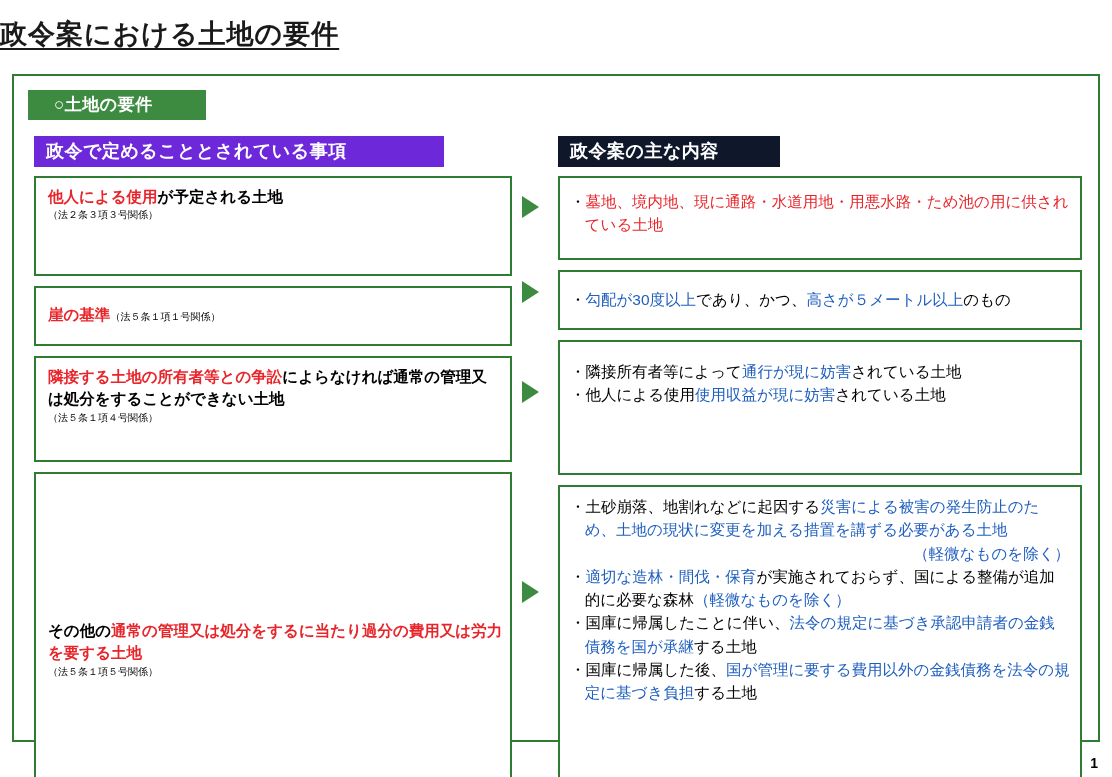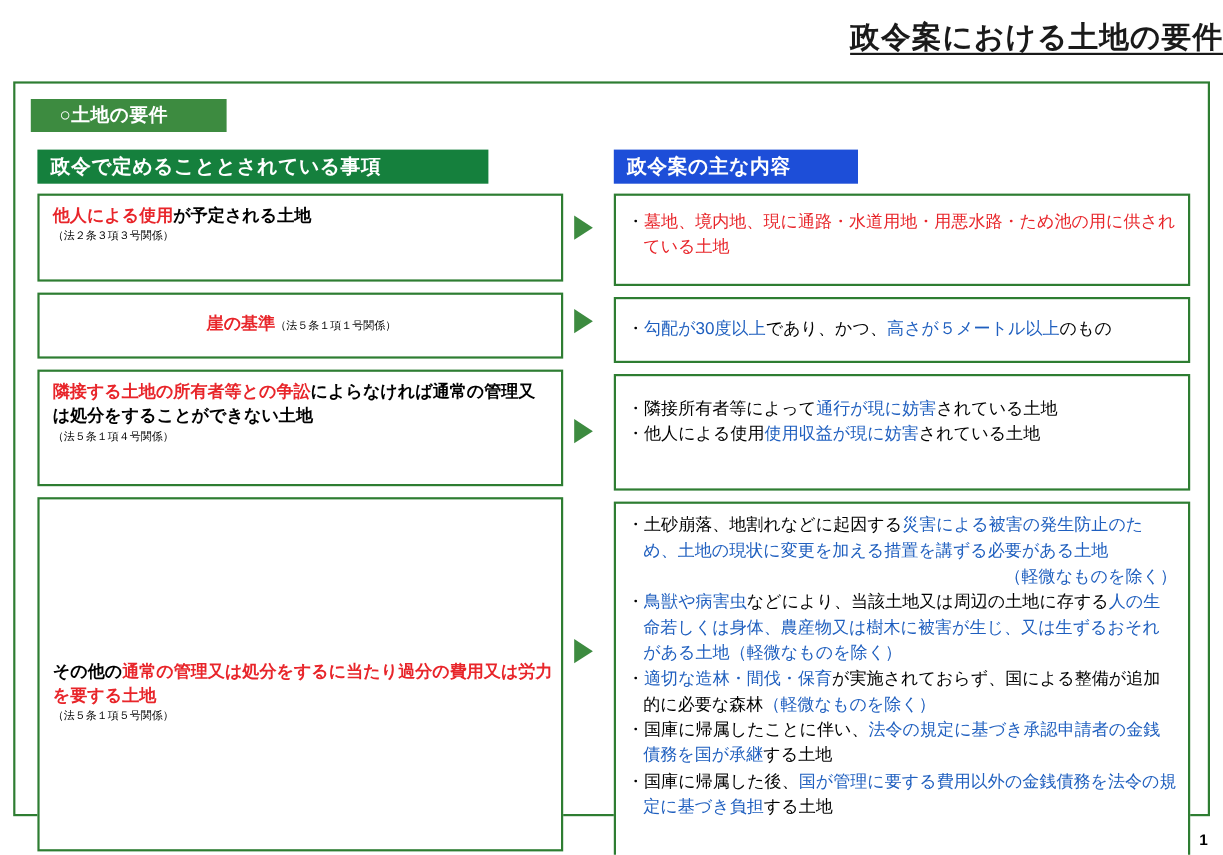--- a/index.html
+++ b/index.html
@@ -9,21 +9,21 @@
   }
   body {
     width: 1112px;
     height: 777px;
     font-family: "Liberation Sans", sans-serif;
     color: #000000;
     position: relative;
     overflow: hidden;
   }
   .page-title {
-    text-align: right;
+    text-align: left;
     font-size: 27px;
     font-weight: bold;
     color: #1a1a1a;
     text-decoration: underline;
     text-underline-offset: 5px;
     margin-top: 16px;
     letter-spacing: 1px;
   }
   .outer-box {
     position: absolute;
@@ -58,26 +58,26 @@
     color: #ffffff;
     font-size: 18px;
     font-weight: bold;
     padding-left: 12px;
     box-sizing: border-box;
     letter-spacing: 0.5px;
   }
   .col-head.left {
     left: 20px;
     width: 410px;
-    background: #15803d;
+    background: #6d28d9;
   }
   .col-head.right {
     left: 544px;
     width: 222px;
-    background: #1d4ed8;
+    background: #0f172a;
   }
   .left-col {
     position: absolute;
     left: 20px;
     top: 100px;
     width: 478px;
   }
   .right-col {
     position: absolute;
     left: 544px;
@@ -153,26 +153,26 @@
   <div class="col-head left">政令で定めることとされている事項</div>
   <div class="col-head right">政令案の主な内容</div>
 
   <div class="arrow" style="left:508px; top:120px;"></div>
   <div class="arrow" style="left:508px; top:205px;"></div>
   <div class="arrow" style="left:508px; top:305px;"></div>
   <div class="arrow" style="left:508px; top:505px;"></div>
 
   <div class="left-col">
 
-    <div class="lcell" style="height:80px;">
+    <div class="lcell" style="height:100px;">
       <div><span class="bold red">他人による使用</span><span class="bold">が予定される土地</span></div>
       <div class="sub">（法２条３項３号関係）</div>
     </div>
 
-    <div class="lcell" style="height:60px; padding-top:16px;text-align:center;">
+    <div class="lcell" style="height:60px; padding-top:16px;">
       <div><span class="bold red">崖の基準</span><span class="sub">（法５条１項１号関係）</span></div>
     </div>
 
     <div class="lcell" style="height:106px;">
       <div><span class="bold red">隣接する土地の所有者等との争訟</span><span class="bold">によらなければ通常の管理又は処分をすることができない土地</span></div>
       <div class="sub">（法５条１項４号関係）</div>
     </div>
 
     <div class="lcell" style="height:322px; position:relative; padding:0;">
       <div style="position:absolute; left:12px; top:146px; right:0;">
@@ -186,29 +186,28 @@
   <div class="right-col">
 
     <div class="rcell" style="height:84px; padding-top:12px;">
       <div class="bullet-line"><span>・</span><span class="red">墓地、境内地、現に通路・水道用地・用悪水路・ため池の用に供されている土地</span></div>
     </div>
 
     <div class="rcell" style="height:60px; padding-top:16px;">
       <div class="bullet-line"><span>・</span><span class="blue">勾配が30度以上</span><span>であり、かつ、</span><span class="blue">高さが５メートル以上</span><span>のもの</span></div>
     </div>
 
-    <div class="rcell" style="height:106px; padding-top:18px;">
+    <div class="rcell" style="height:135px; padding-top:18px;">
       <div class="bullet-line"><span>・隣接所有者等によって</span><span class="blue">通行が現に妨害</span><span>されている土地</span></div>
       <div class="bullet-line"><span>・他人による使用</span><span class="blue">使用収益が現に妨害</span><span>されている土地</span></div>
     </div>
 
     <div class="rcell" style="height:414px;">
       <div class="bullet-line"><span>・土砂崩落、地割れなどに起因する</span><span class="blue">災害による被害の発生防止のため、土地の現状に変更を加える措置を講ずる必要がある土地</span></div>
       <div class="indent2 blue">（軽微なものを除く）</div>
-      <div class="bullet-line"><span>・</span><span class="blue">鳥獣や病害虫</span><span>などにより、当該土地又は周辺の土地に存する</span><span class="blue">人の生命若しくは身体、農産物又は樹木に被害が生じ、又は生ずるおそれがある土地</span><span class="blue">（軽微なものを除く）</span></div>
       <div class="bullet-line"><span>・</span><span class="blue">適切な造林・間伐・保育</span><span>が実施されておらず、国による整備が追加的に必要な森林</span><span class="blue">（軽微なものを除く）</span></div>
       <div class="bullet-line"><span>・国庫に帰属したことに伴い、</span><span class="blue">法令の規定に基づき承認申請者の金銭債務を国が承継</span><span>する土地</span></div>
       <div class="bullet-line"><span>・国庫に帰属した後、</span><span class="blue">国が管理に要する費用以外の金銭債務を法令の規定に基づき負担</span><span>する土地</span></div>
     </div>
 
   </div>
 
 </div>
 
 <div class="page-num">1</div>

